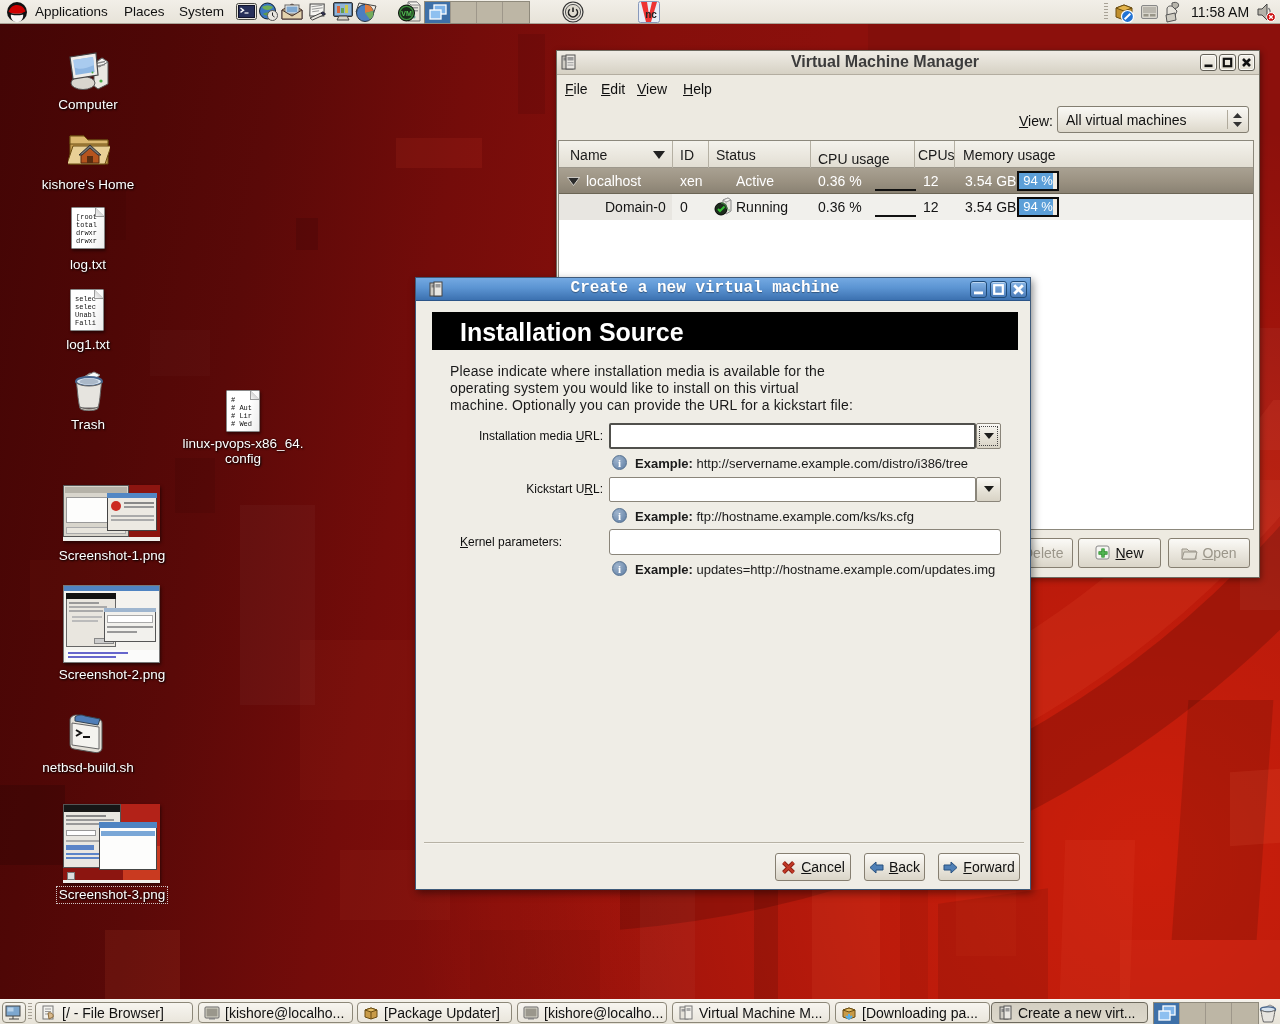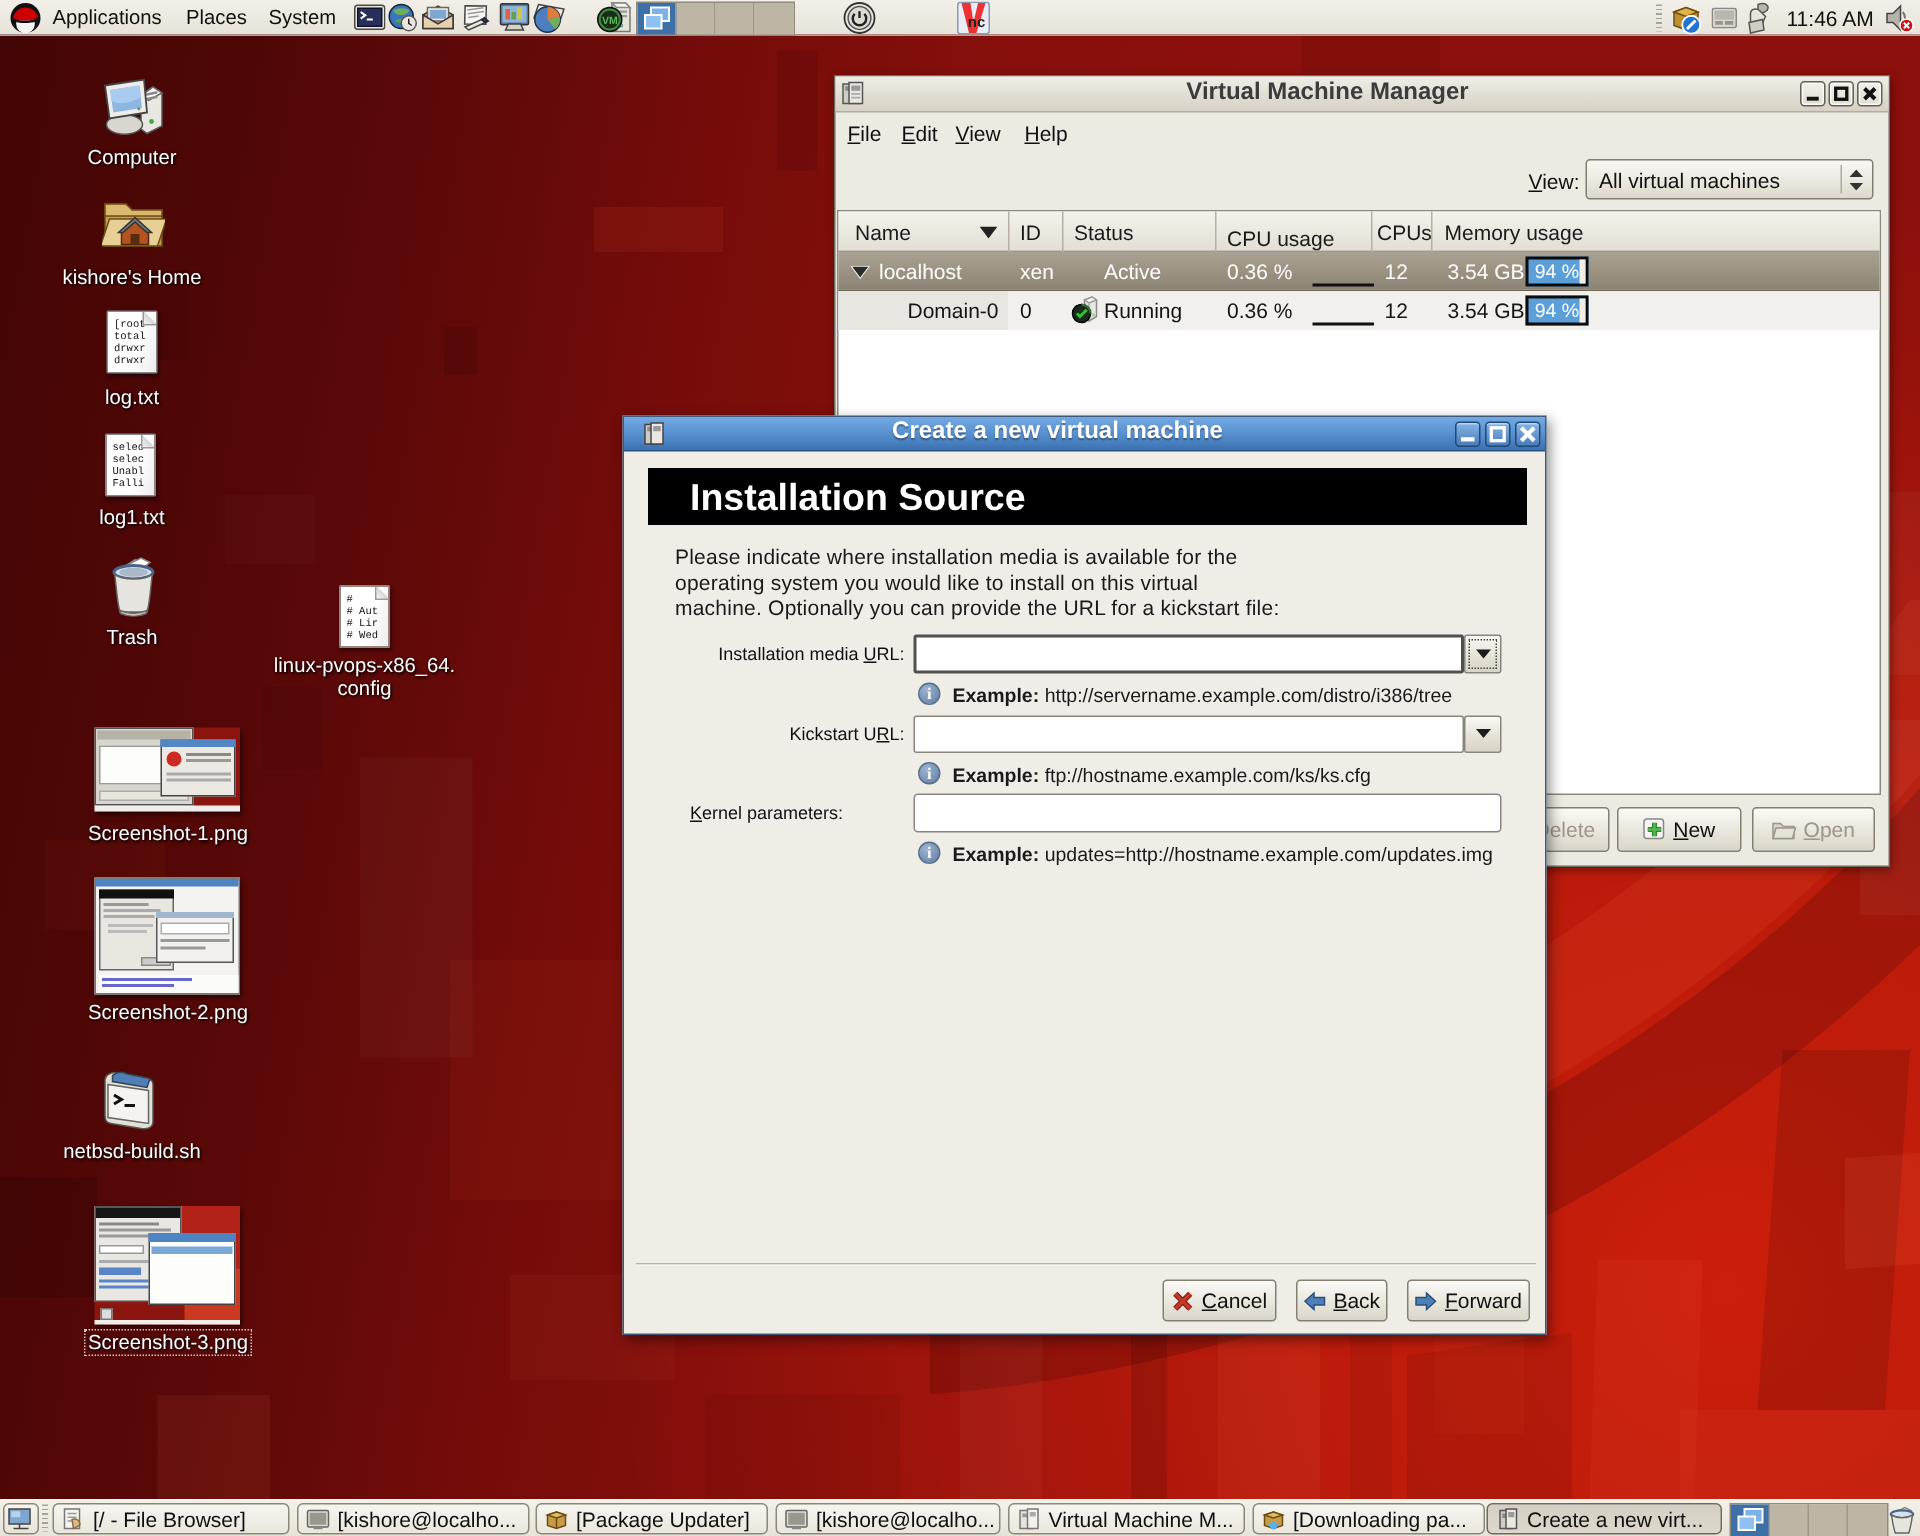--- a/index.html
+++ b/index.html
@@ -57,21 +57,21 @@
 #vmm .title { position:absolute; width:100%; text-align:center; font-weight:bold; font-size:16px;
   color:#3c3c3c; top:2px; padding-right:46px; }
 .wbtn { position:absolute; width:17px; height:17px; top:3px; background:linear-gradient(#f2efe8,#e2ded2);
   border:1px solid #636057; border-radius:3px; box-shadow:inset 0 0 0 1px #fbfaf7; }
 .wbtn svg { position:absolute; left:2px; top:2px; }
 
 
 #dlg { left:415px; top:277px; width:616px; height:613px; background:#efede6;
   border:1px solid #3e5a7a; box-shadow:2px 3px 8px rgba(0,0,0,.45); }
 #dlg .tbar { position:absolute; left:0; top:0; width:614px; height:23px;
-  background:linear-gradient(#74a9e2, #5b94d2 45%, #3c71b0); border-bottom:1px solid #2c5488; }
+  background:linear-gradient(#74a9e2, #5b94d2 45%, #3c71b0); border-bottom:1px solid #2c5488;font-family:Liberation Mono, monospace; }
 #dlg .title { position:absolute; width:100%; text-align:center; font-weight:bold; font-size:16px;
   color:#fff; top:1px; padding-right:36px; text-shadow:0 1px 1px rgba(0,0,0,.35); }
 .bluebtn { position:absolute; width:17px; height:17px; top:3px;
   background:linear-gradient(#85b4e6,#4a7cba); border:1px solid #1f4a77; border-radius:3px;
   box-shadow:inset 0 1px 0 rgba(255,255,255,.45); }
 .entry { position:absolute; background:#fff; border:1px solid #8a857a; border-radius:2px; }
 .info-i { position:absolute; width:15px; height:15px; border-radius:50%;
   background:radial-gradient(circle at 35% 30%, #9fb4cd, #7b96b6 55%, #5f7da3);
   border:1px solid #54708f; color:#fff; font-weight:bold; font-size:11px; text-align:center;
   line-height:15px; font-family:"Liberation Serif", serif; }
@@ -240,21 +240,21 @@
     <rect x="2" y="2" width="13" height="6" fill="#b9b6ad"></rect>
     <rect x="2.5" y="9" width="5" height="2.5" fill="#989588"></rect>
     <rect x="9" y="9" width="5.5" height="2.5" fill="#989588"></rect>
   </svg>
 
   <svg class="abs" style="left:1163px; top:1px;" width="20" height="22" viewBox="0 0 20 22">
     <path d="M9 2 C14 0 17 3 15 6 C13 8 10 8 9 6 Z" fill="#b8b5ac" stroke="#555"></path>
     <path d="M4 8 C4 5 8 4 10 6 L14 10 L10 19 L4 16 Z" fill="#e7e4dc" stroke="#555"></path>
     <path d="M3 14 L12 12 L13 19 L4 21 Z" fill="#cfccc2" stroke="#555"></path>
   </svg>
-  <span class="menu" style="left:1191px; font-size:14px;">11:46 AM</span>
+  <span class="menu" style="left:1191px; font-size:14px;">11:58 AM</span>
 
   <svg class="abs" style="left:1256px; top:2px;" width="20" height="20" viewBox="0 0 20 20">
     <path d="M2 7 h4 l5 -5 v16 l-5 -5 h-4 Z" fill="#b5b2a9" stroke="#444"></path>
     <path d="M12.5 6 a6 6 0 0 1 0 8" stroke="#777" fill="none" stroke-width="1.4"></path>
     <circle cx="15" cy="15" r="4.4" fill="#cc1111" stroke="#fff"></circle>
     <path d="M13.2 13.2 l3.6 3.6 M16.8 13.2 l-3.6 3.6" stroke="#fff" stroke-width="1.3"></path>
   </svg>
 </div>
 
 <div id="desktop-icons">

